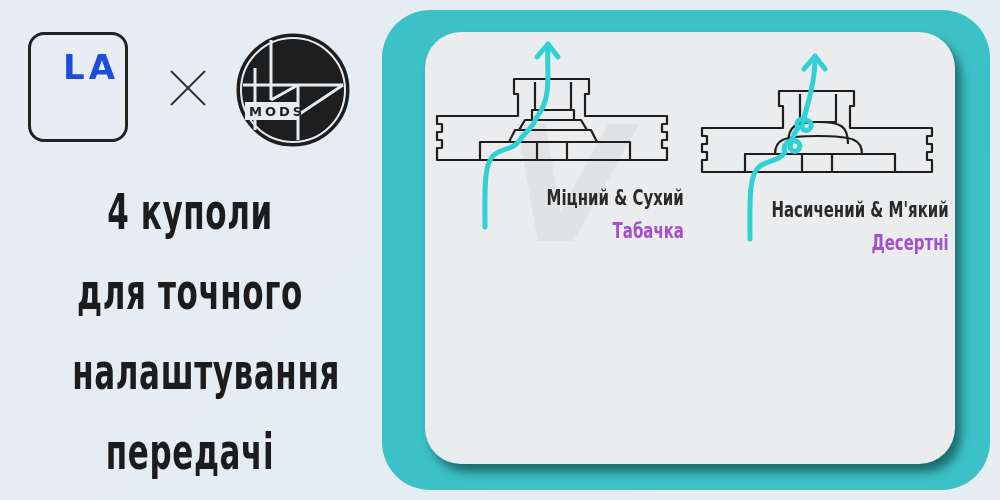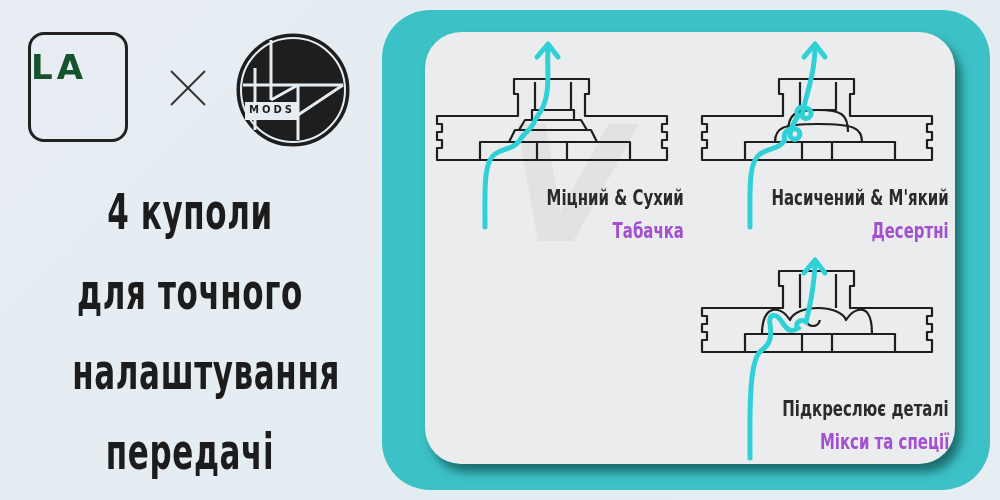--- a/index.html
+++ b/index.html
@@ -8,22 +8,22 @@
     background: linear-gradient(135deg, #e8edf3 0%, #e3edf1 60%, #e6eef3 100%);
     font-family: "Liberation Sans", sans-serif;
   }
   .left { position: absolute; left: 0; top: 0; width: 380px; height: 500px; }
   .logos { position: absolute; top: 30px; left: 28px; width: 330px; height: 120px; }
   .labs-logo {
     position: absolute; left: 0; top: 2px; width: 100px; height: 110px;
     border: 3px solid #222; border-radius: 16px; box-sizing: border-box;
   }
   .labs-logo .row {
-    position: absolute; left: 0; font-family: "DejaVu Sans", sans-serif;
-    font-weight: bold; font-size: 34px; color: #14532d; letter-spacing: 4px;
+    position: absolute; left: 32px; font-family: "DejaVu Sans", sans-serif;
+    font-weight: bold; font-size: 34px; color: #1d4ed8; letter-spacing: 4px;
   }
   .times { position: absolute; left: 140px; top: 38px; width: 40px; height: 40px; }
   .mods-logo { position: absolute; left: 205px; top: 0; width: 120px; height: 120px; }
   .headline {
     position: absolute; left: 0; width: 380px; top: 172px; text-align: center;
     font-family: "DejaVu Sans", sans-serif; font-weight: bold; color: #1c1c1c;
   }
   .headline .line {
     display: block; font-size: 50px; line-height: 80px; letter-spacing: 1px;
     transform: scaleX(0.62); transform-origin: center;
@@ -69,21 +69,21 @@
         <circle cx="60" cy="60" r="55" fill="#1e1e1e" stroke="#1e1e1e" stroke-width="3"></circle>
         <circle cx="60" cy="60" r="52" fill="none" stroke="#e6edf2" stroke-width="2"></circle>
         <line x1="22" y1="38" x2="22" y2="100" stroke="#e6edf2" stroke-width="3"></line>
         <line x1="38" y1="10" x2="38" y2="70" stroke="#e6edf2" stroke-width="3"></line>
         <line x1="10" y1="55" x2="110" y2="55" stroke="#e6edf2" stroke-width="3"></line>
         <line x1="38" y1="70" x2="65" y2="55" stroke="#e6edf2" stroke-width="3"></line>
         <line x1="65" y1="55" x2="65" y2="110" stroke="#e6edf2" stroke-width="3"></line>
         <line x1="65" y1="85" x2="110" y2="55" stroke="#e6edf2" stroke-width="3"></line>
         <rect x="12" y="72" width="52" height="18" fill="#e6edf2"></rect>
       </svg>
-      <span style="position:absolute;left:16px;top:74px;font-size:10px;font-weight:bold;letter-spacing:3px;color:#1e1e1e;font-family:'DejaVu Sans',sans-serif;">MODS</span>
+      <span style="position:absolute;left:16px;top:74px;font-size:13px;font-weight:bold;letter-spacing:3px;color:#1e1e1e;font-family:'DejaVu Sans',sans-serif;">MODS</span>
     </div>
   </div>
 
   <div class="headline">
     <span class="line">4 куполи</span>
     <span class="line">для точного</span>
     <span class="line">налаштування</span>
     <span class="line">передачі смаку</span>
   </div>
 </div>
@@ -104,49 +104,32 @@
         <line x1="112" y1="110" x2="112" y2="128"></line>
         <line x1="142" y1="110" x2="142" y2="128"></line>
       </g>
       <path d="M60 195 C60 160 58 130 70 122 C80 115 88 118 95 108 C100 100 108 96 110 88 C115 80 120 75 122 60 C124 45 122 30 123 14" fill="none" stroke="#2fd0d6" stroke-width="5" stroke-linecap="round"></path>
       <path d="M112 25 L123 12 L133 25" fill="none" stroke="#2fd0d6" stroke-width="5" stroke-linecap="round" stroke-linejoin="round"></path>
     </svg>
     <span class="label1" style="top:153px">Міцний &amp; Сухий</span>
     <span class="label2" style="top:186px">Табачка</span>
   </div>
 
-  <div class="cell" style="left:265px;top:0">
+  <div class="cell" style="left:265px;top:12px">
     <svg class="diag" width="265" height="216" viewBox="0 0 265 216">
       <g fill="none" stroke="#1e1e1e" stroke-width="2.2" stroke-linejoin="round">
         <path d="M12 84 H93 V62 H89 V47 H164 V62 H160 V84 H242 V92 H237 V100 H242 V108 H237 V116 H242 V128 H12 V116 H17 V108 H12 V100 H17 V92 H12 Z"></path>
         <path d="M110 50 V78 H146 V50"></path>
         <path d="M98 100 C98 82 105 78 128 78 C151 78 158 82 158 100"></path>
         <path d="M85 110 C85 96 92 92 128 92 C164 92 172 96 172 110"></path>
         <path d="M55 110 H205 V128 H55 Z"></path>
         <line x1="112" y1="110" x2="112" y2="128"></line>
         <line x1="142" y1="110" x2="142" y2="128"></line>
       </g>
       <path d="M60 195 C60 160 58 130 70 122 C80 115 88 118 95 108 C92 100 100 94 108 98 C114 104 104 112 100 104 C100 98 104 90 108 84 C104 76 112 72 120 78 C124 84 116 90 112 84 C114 70 122 50 124 30 C125 22 125 18 125 14" fill="none" stroke="#2fd0d6" stroke-width="5" stroke-linecap="round"></path>
       <path d="M114 25 L125 12 L135 25" fill="none" stroke="#2fd0d6" stroke-width="5" stroke-linecap="round" stroke-linejoin="round"></path>
     </svg>
     <span class="label1" style="top:153px">Насичений &amp; М'який</span>
     <span class="label2" style="top:186px">Десертні</span>
   </div>
 
 
-  <div class="cell" style="left:265px;top:216px">
-    <svg class="diag" width="265" height="216" viewBox="0 0 265 216">
-      <g fill="none" stroke="#1e1e1e" stroke-width="2.2" stroke-linejoin="round">
-        <path d="M12 60 H93 V38 H89 V23 H164 V38 H160 V60 H242 V68 H237 V76 H242 V84 H237 V92 H242 V104 H12 V92 H17 V84 H12 V76 H17 V68 H12 Z"></path>
-        <path d="M110 26 V60 M146 26 V60"></path>
-        <path d="M72 86 C72 66 80 60 88 62 C96 64 98 70 100 72 C106 56 150 56 156 72 C158 70 160 64 168 62 C176 60 182 66 182 86"></path>
-        <path d="M116 72 C118 80 128 80 130 72"></path>
-        <path d="M55 86 H205 V104 H55 Z"></path>
-        <line x1="112" y1="86" x2="112" y2="104"></line>
-        <line x1="142" y1="86" x2="142" y2="104"></line>
-      </g>
-      <path d="M60 210 C60 170 58 110 72 102 C80 96 82 90 80 76 C78 66 86 64 92 74 C96 80 100 86 108 80 C104 76 110 70 116 74 C118 66 122 50 124 30 C125 22 125 18 125 14" fill="none" stroke="#2fd0d6" stroke-width="5" stroke-linecap="round"></path>
-      <path d="M114 25 L125 12 L135 25" fill="none" stroke="#2fd0d6" stroke-width="5" stroke-linecap="round" stroke-linejoin="round"></path>
-    </svg>
-    <span class="label1" style="top:148px">Підкреслює деталі</span>
-    <span class="label2" style="top:181px">Мікси та спеції</span>
-  </div>
 </div>
 
 </body></html>

